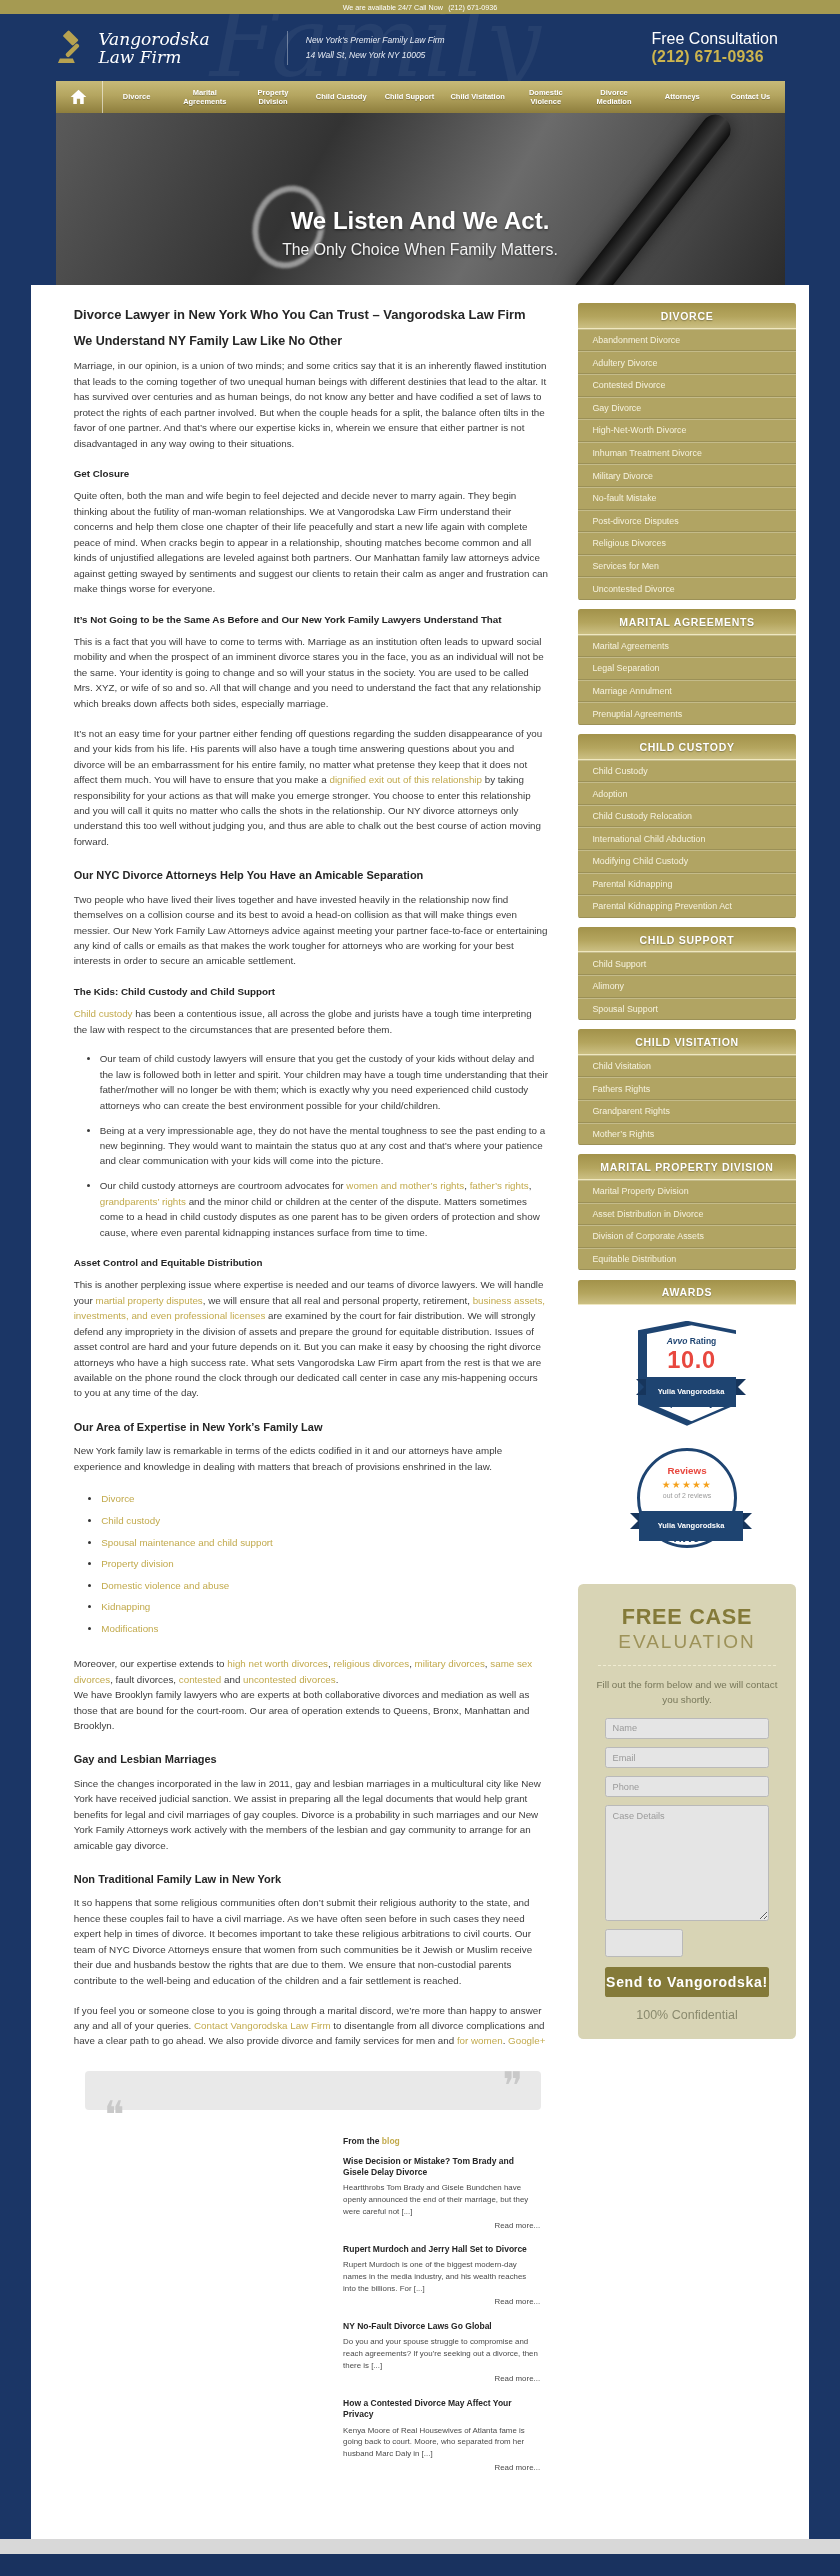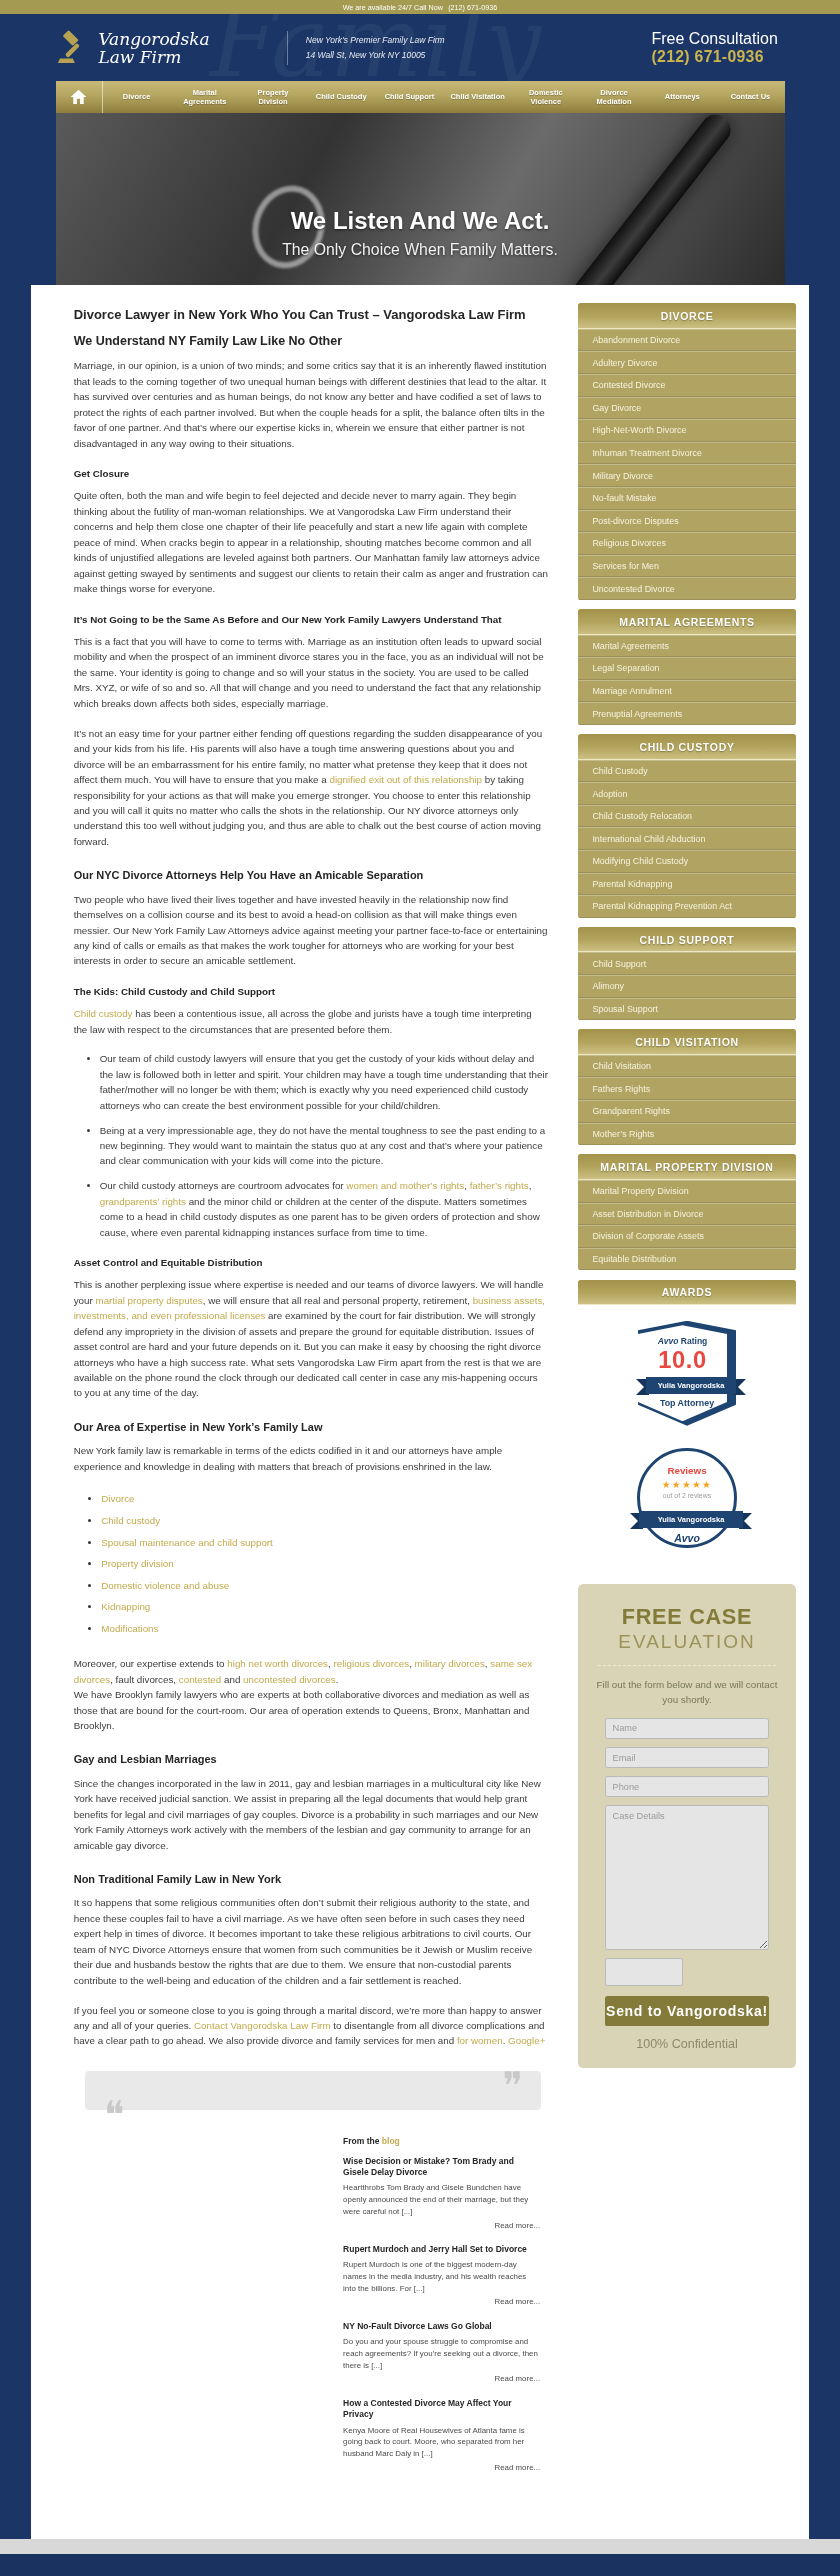--- a/index.html
+++ b/index.html
@@ -76,26 +76,26 @@
   .sidebar { width:218px; flex-shrink:0; }
   .sb-section { margin-bottom:9.2px; border-radius:2.6px; overflow:hidden; }
   .sb-head { background:linear-gradient(180deg,#a2924a 0%,#b4a55e 55%,#cbbf83 100%); color:#fff; font-weight:bold; font-size:10.5px; letter-spacing:0.7px; text-align:center; padding:6.6px 0 5.9px; text-shadow:0 0.7px 1.3px rgba(0,0,0,0.3); border-bottom:1.3px solid #efe7c0; }
   .sb-list { list-style:none; background:#b1a463; }
   .sb-item { color:#f7f3df; font-size:8.9px; padding:5.3px 6.6px 5.3px 14.4px; border-top:0.7px solid rgba(255,255,255,0.25); border-bottom:0.7px solid rgba(0,0,0,0.12); cursor:pointer; }
 
   
   .awards-body { padding:15.8px 0 6.6px; text-align:center; }
   .badge-shield { position:relative; width:112px; margin:0 auto 22px; }
   .shield-outer { width:98px; height:105px; margin:0 auto; background:#1e4471;
-    clip-path:polygon(50% 0,100% 9%,100% 80%,50% 100%,0 80%,0 9%); display:flex; align-items:center; justify-content:flex-start; }
+    clip-path:polygon(50% 0,100% 9%,100% 80%,50% 100%,0 80%,0 9%); display:flex; align-items:center; justify-content:flex-end; }
   .shield-inner { width:89px; height:96px; background:#fff; clip-path:polygon(50% 0,100% 9%,100% 80%,50% 100%,0 80%,0 9%); padding-top:10.5px; }
   .avvo-brand { font-size:8.5px; color:#1e4471; font-weight:bold; }
   .avvo-brand .it { font-style:italic; }
   .avvo-score { font-size:23.6px; font-weight:bold; color:#e8483f; letter-spacing:0.7px; margin-top:1.3px; }
-  .ribbon { position:absolute; left:8px; right:0; top:56px; height:17px;text-align:right; }
+  .ribbon { position:absolute; left:8px; right:0; top:56px; height:30px;text-align:right; }
   .ribbon-bar { position:absolute; left:6.6px; right:6.6px; top:0; bottom:0; background:#1e4471; display:flex; align-items:center; justify-content:center; color:#fff; font-size:7.5px; font-weight:bold; z-index:2; }
   .ribbon::before, .ribbon::after { content:""; position:absolute; top:2.6px; border:8.5px solid #163push; }
   .ribbon::before { left:-2.6px; border:8.5px solid #16355c; border-right-width:5.9px; border-left-color:transparent; }
   .ribbon::after { right:-2.6px; border:8.5px solid #16355c; border-left-width:5.9px; border-right-color:transparent; }
   .shield-sub { position:absolute; left:0; right:0; top:77px; color:#1e4471; font-weight:bold; font-size:8.9px; }
   .badge-circle { position:relative; width:125px; margin:0 auto 13px; }
   .circle { width:100px; height:100px; margin:0 auto; border-radius:50%; background:#fff; border:3.9px solid #1e4471; padding-top:14.4px; }
   .rev-label { color:#e8483f; font-size:9.8px; font-weight:bold; }
   .stars { color:#f5a11c; font-size:9.8px; letter-spacing:1.3px; margin-top:2.6px; }
   .rev-sub { color:#9a9a9a; font-size:6.9px; margin-top:2.6px; }
@@ -103,21 +103,21 @@
   .circle-brand { position:absolute; left:0; right:0; top:84px; color:#1e4471; font-weight:bold; font-style:italic; font-size:10.5px; }
 
   
   .case-box { background:#d8d4b5; border-radius:5.3px; margin-top:17px; padding:19.7px 15.8px 17px; text-align:center; }
   .case-t1 { color:#847a39; font-size:21.7px; font-weight:bold; letter-spacing:0.7px; }
   .case-t2 { color:#9d9259; font-size:19px; letter-spacing:2px; margin-top:1.3px; }
   .case-divider { border-top:1.3px dashed #f0ecd2; margin:11.8px 3.9px; }
   .case-instr { color:#77775a; font-size:9.8px; line-height:1.5; margin-bottom:10.5px; }
   .case-box input, .case-box textarea { display:block; width:88%; margin:0 auto 7.9px; border:0.7px solid #b9b9b9; border-radius:2.6px; padding:4.6px 6.6px; font-size:9.2px; color:#444; font-family:"Liberation Sans", sans-serif; background:#e5e5e5; }
   .case-box input::placeholder, .case-box textarea::placeholder { color:#9a9a9a; }
-  .case-box textarea { height:145px; resize:vertical; }
+  .case-box textarea { height:116px; resize:vertical; }
   .captcha-input { width:42% !important; margin-left:6% !important; margin-right:auto !important; height:27.6px; }
   .send-btn { width:88%; background:#847a39; color:#fff; font-size:14px; font-weight:bold; letter-spacing:0.7px; border:none; border-radius:2.6px; padding:7.2px 0; cursor:pointer; margin-top:2.6px; }
   .confidential { color:#8a8a6e; font-size:12.5px; margin-top:10.5px; }
 
   
   .pre-footer { height:14.4px; background:#d8d8d8; }
   .footer { background:#19325f; padding:22px 0 26px; }
 
   svg { display:block; }
 </style>

